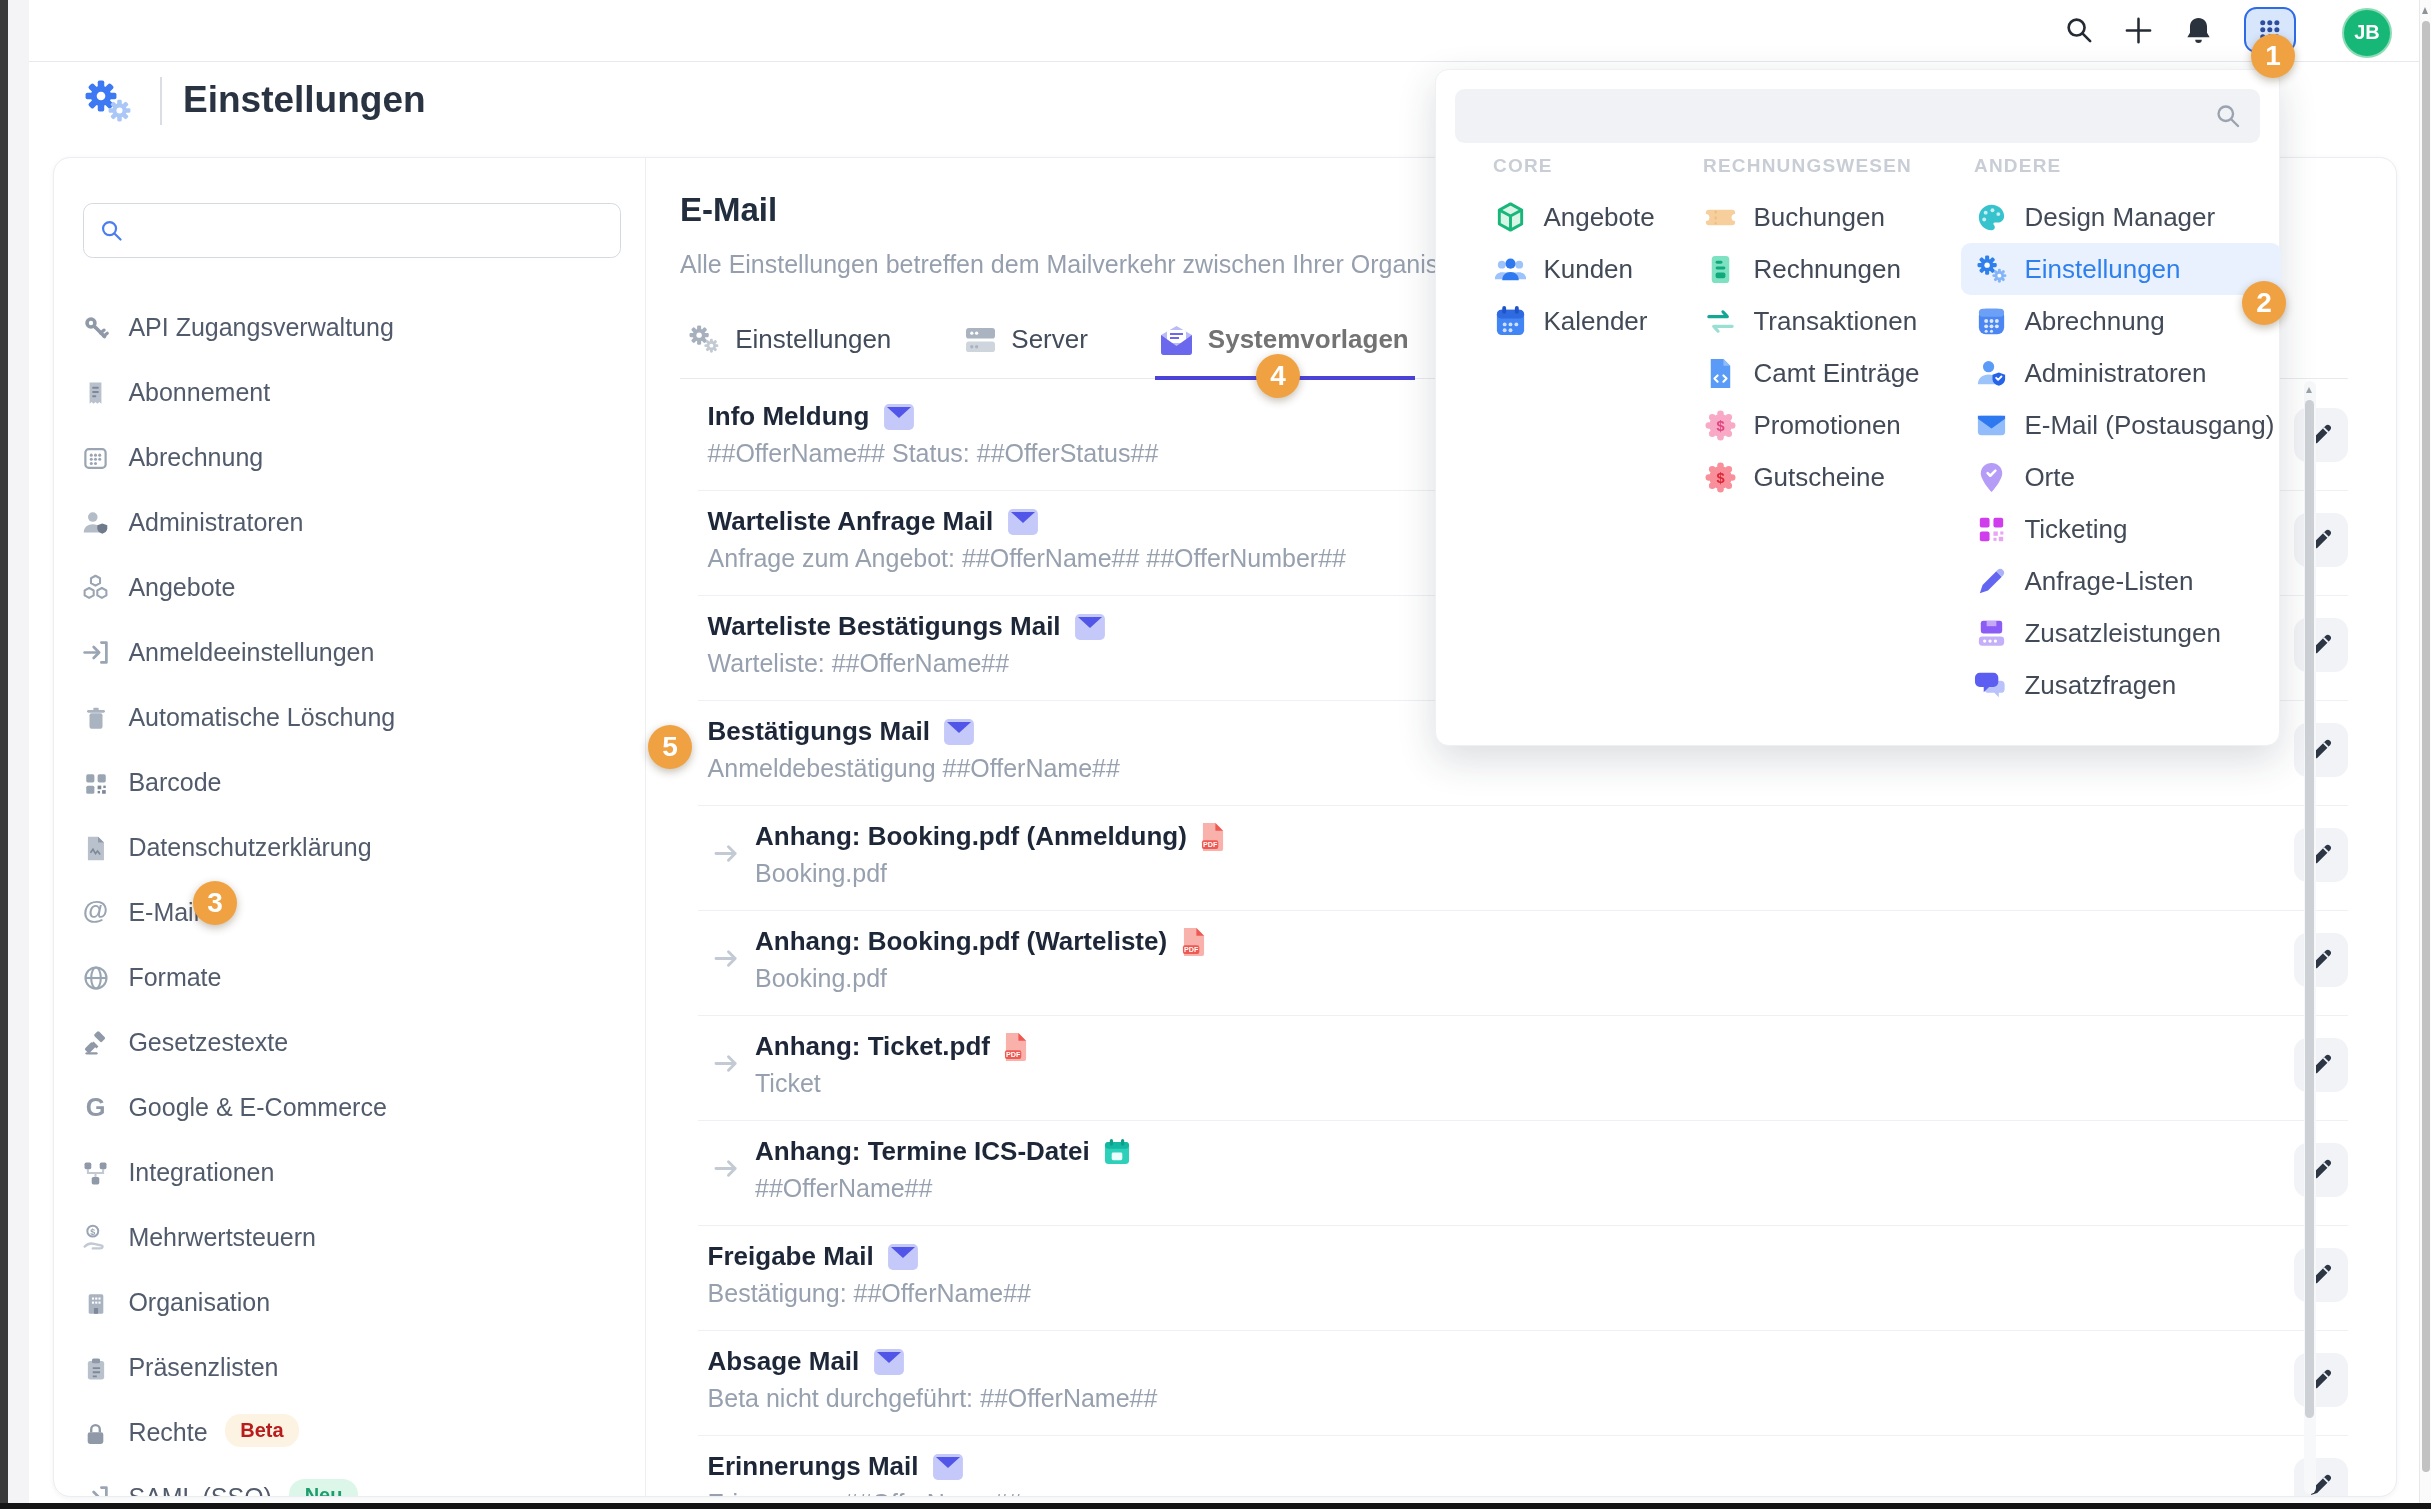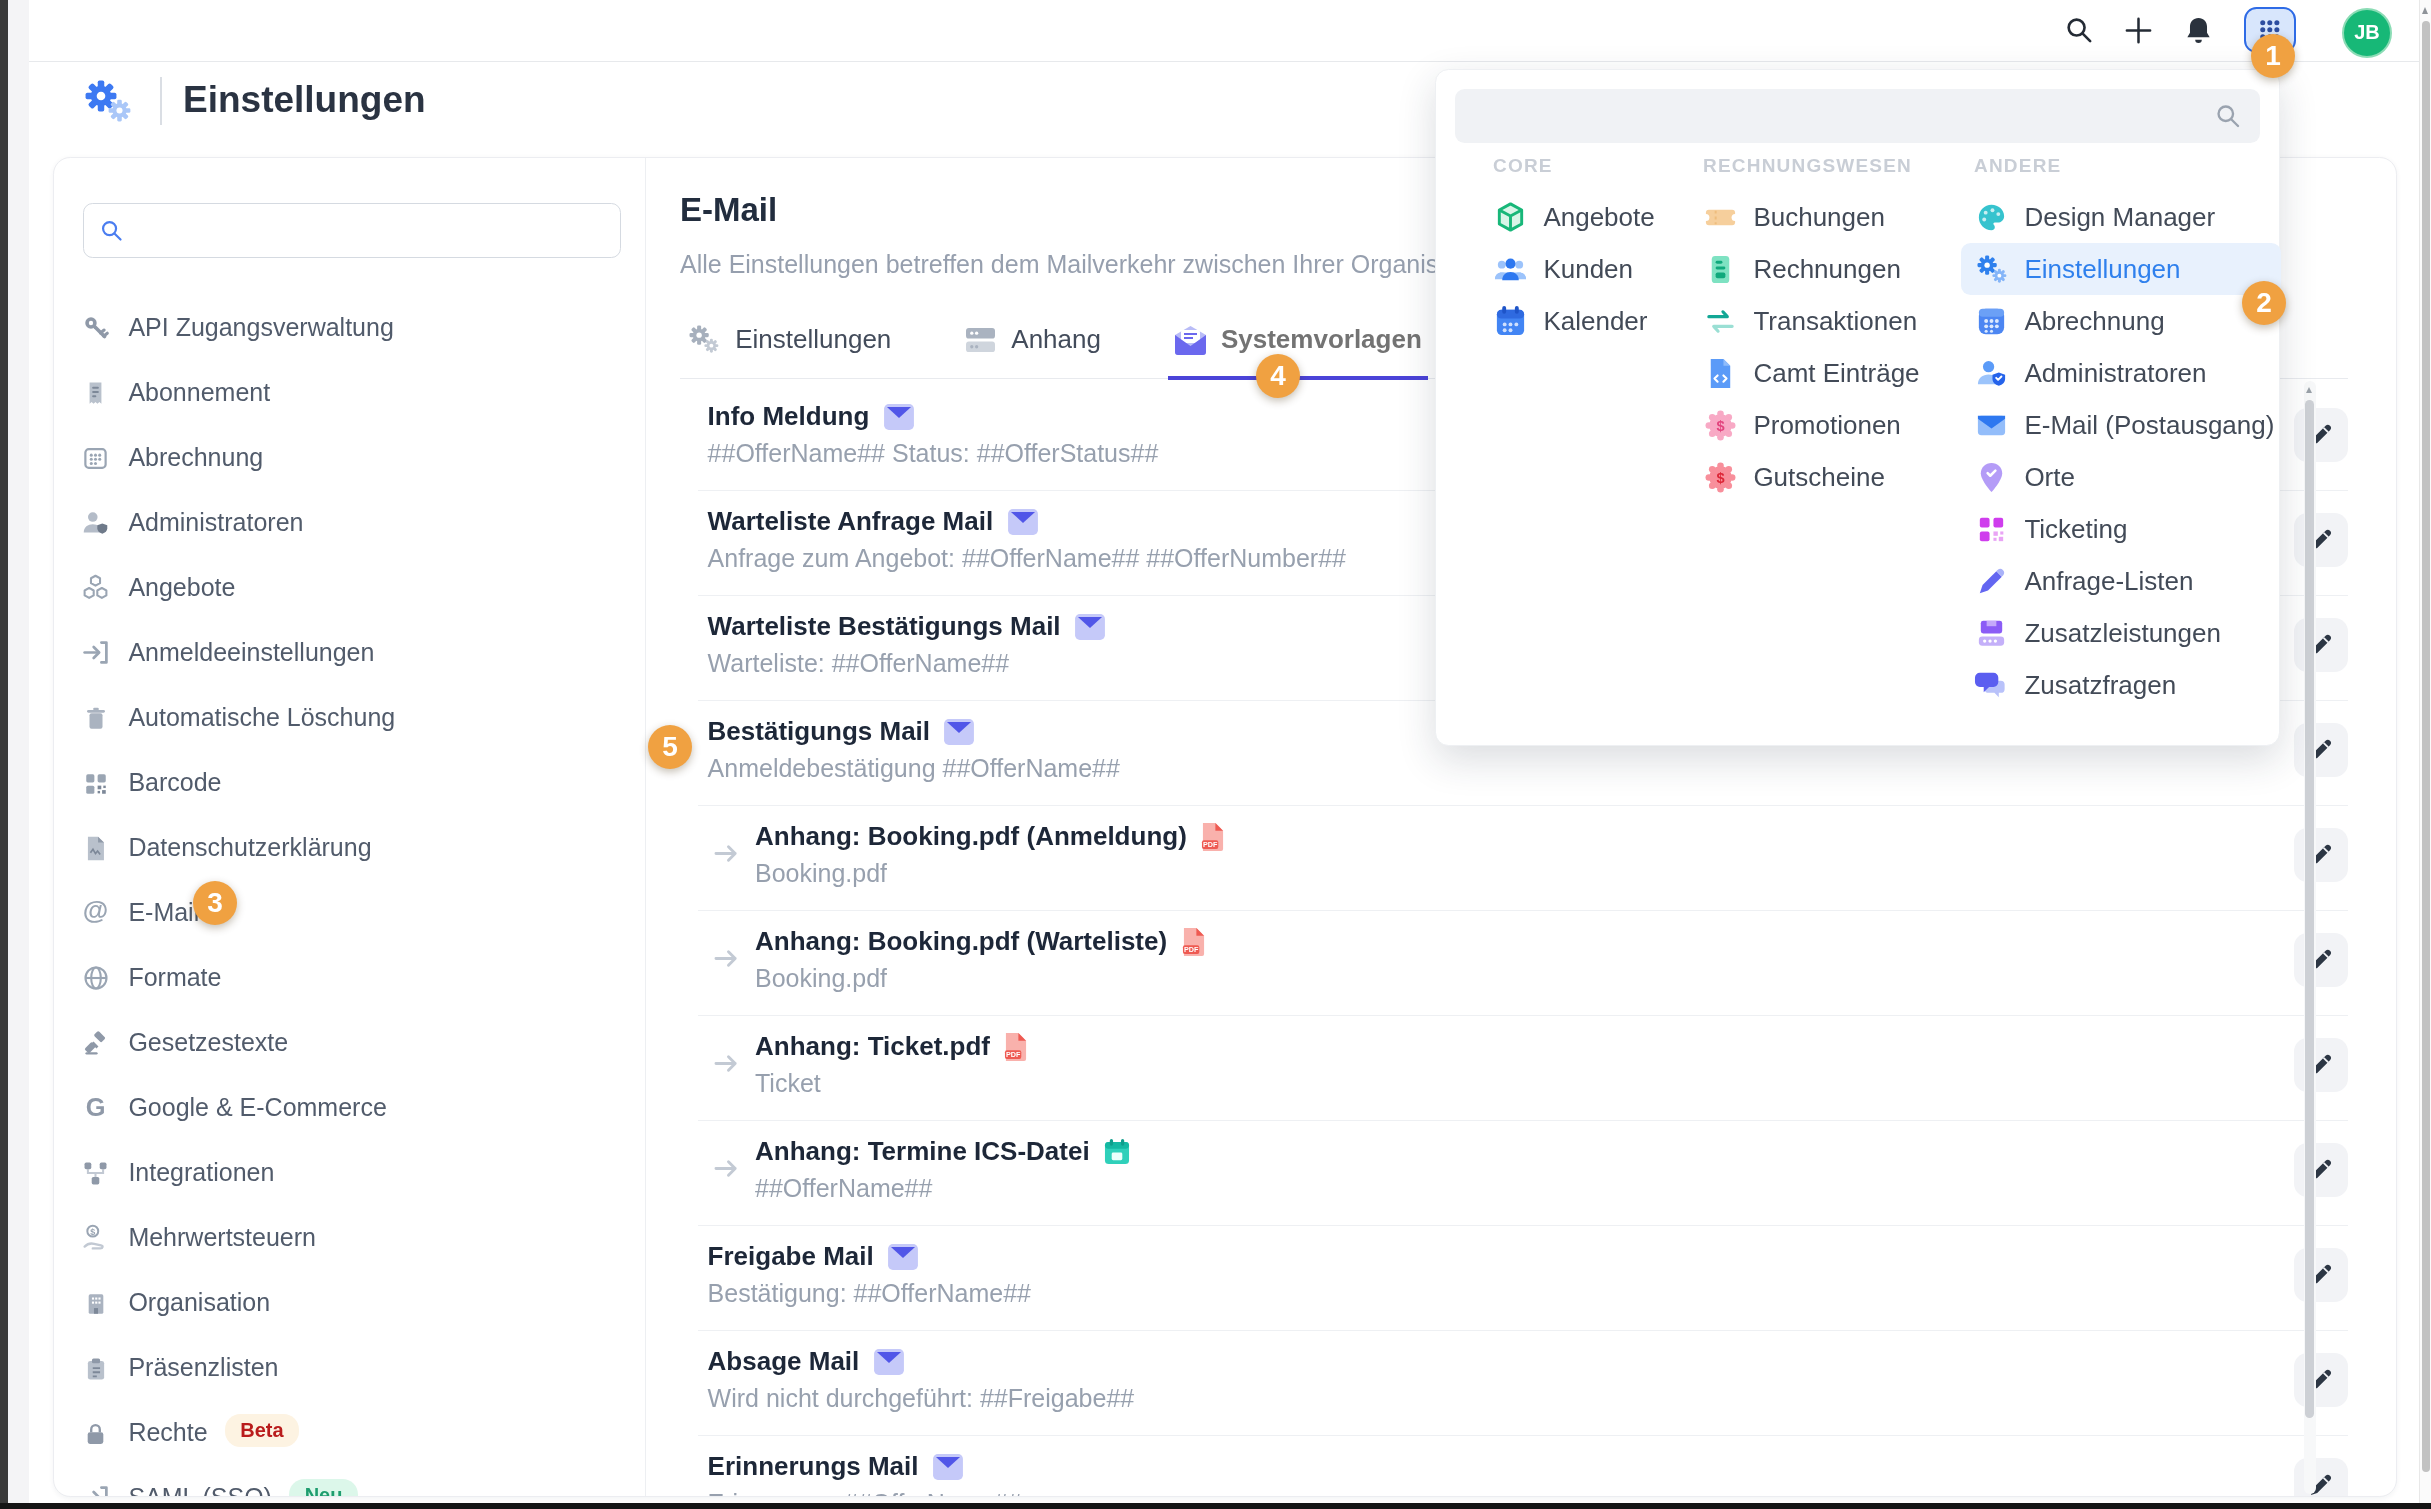--- a/index.html
+++ b/index.html
@@ -483,21 +483,21 @@
               <g fill="#fff">
                 <circle cx="8" cy="8.5" r="1.7"></circle>
                 <circle cx="13" cy="8.5" r="1.7"></circle>
               </g>
               <g fill="#aab3c0">
                 <circle cx="8" cy="22.5" r="1.7"></circle>
                 <circle cx="13" cy="22.5" r="1.7"></circle>
               </g>
             </svg>
           </span>
-       <span class="tab-label">Anhang</span>
+       <span class="tab-label">Server</span>
      </div>
         <div class="tab active">
        <span class="ic">
             <svg width="33" height="30" viewBox="0 0 33 30">
               <path d="M16.5 1L32 10v17a3 3 0 01-3 3H4a3 3 0 01-3-3V10z" fill="#b9bcf7"></path>
               <rect x="7" y="5" width="19" height="13" rx="2" fill="#fff"></rect>
               <g stroke="#6b68ee" stroke-width="2">
                 <path d="M10 9h13M10 13h9"></path>
               </g>
               <path d="M1 10l15.5 11L32 10v17a3 3 0 01-3 3H4a3 3 0 01-3-3z" fill="#6b68ee"></path>
@@ -738,21 +738,21 @@
 
        <div class="mrow-title">
             <span>Absage Mail</span>
             <span class="ic">
               <svg width="30" height="26" viewBox="0 0 31 27">
                 <rect width="31" height="27" rx="5" fill="#c5c9f9"></rect>
                 <path d="M3 3h25L15.5 14.5z" fill="#5156e8"></path>
               </svg>
             </span>
           </div>
-       <div class="mrow-sub">Wird nicht durchgeführt: ##Freigabe##</div>
+       <div class="mrow-sub">Beta nicht durchgeführt: ##OfferName##</div>
        <button class="edit-btn">
             <span class="ic">
               <svg width="26" height="26" viewBox="0 0 26 26">
                 <path d="M3 23l1.8-6.4L17.6 3.8a3.1 3.1 0 014.4 4.4L9.2 21 3 23z" fill="#2c3644"></path>
                 <path d="M15.6 5.8l4.6 4.6" stroke="#f2f3f6" stroke-width="1.8"></path>
               </svg>
             </span>
           </button>
      </div>
         <div class="mrow ">

